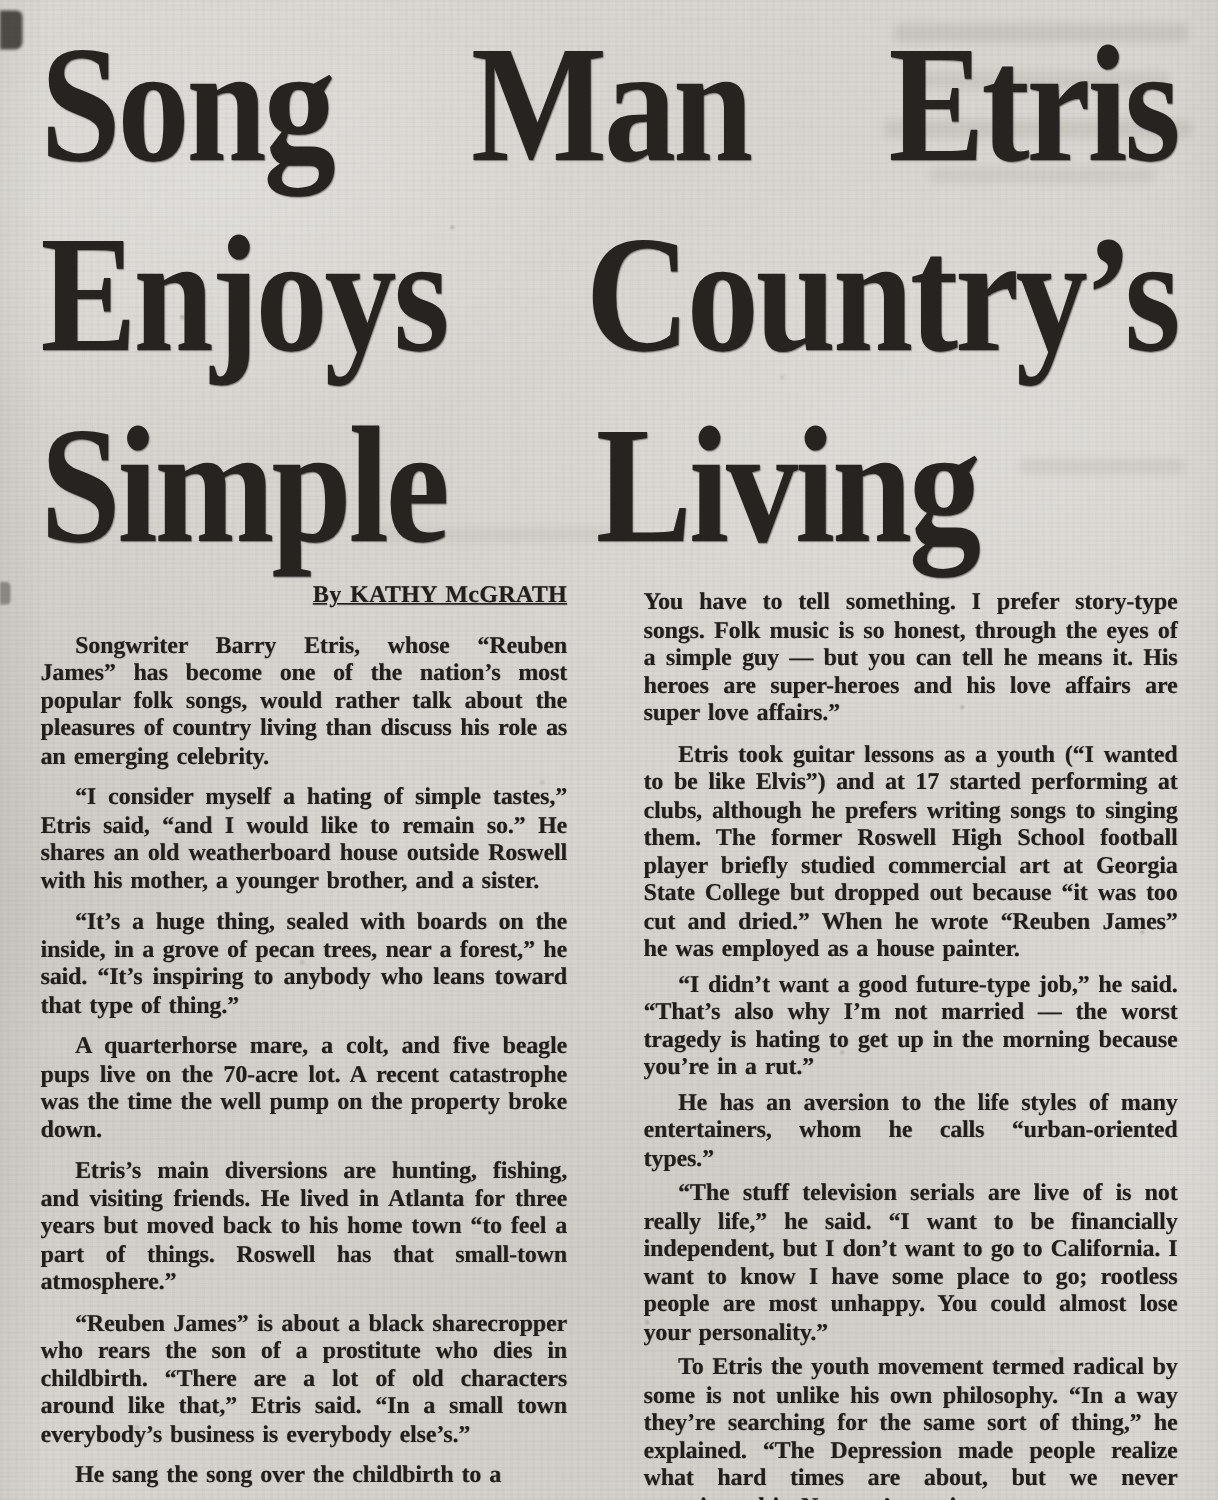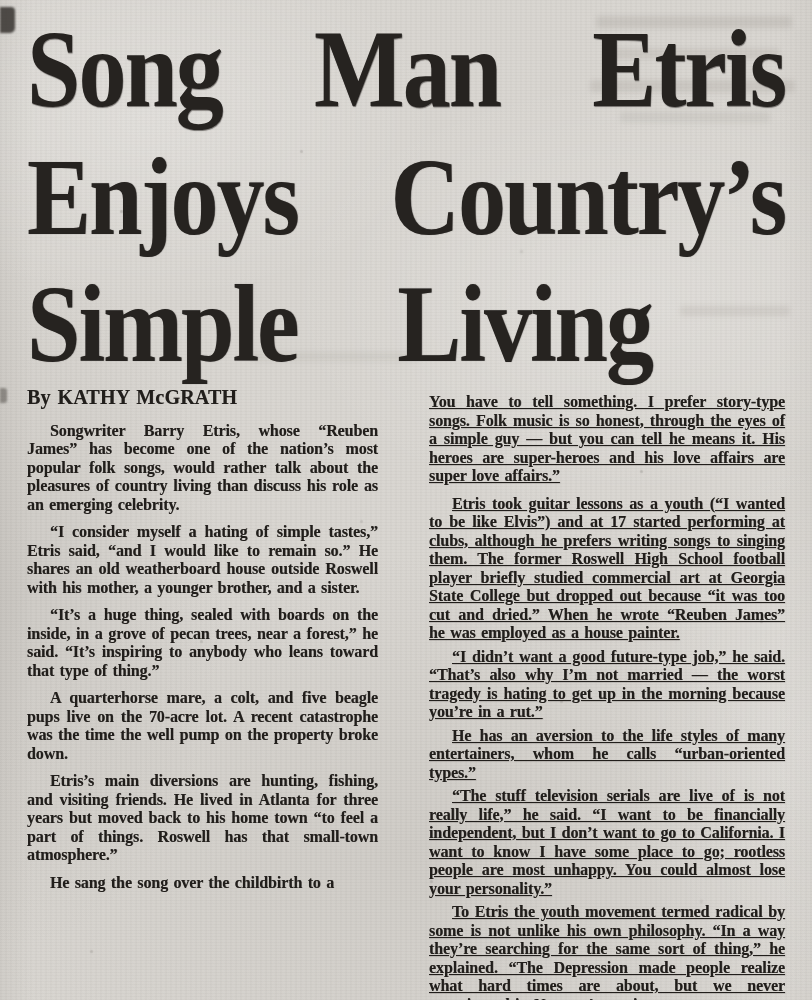--- a/index.html
+++ b/index.html
@@ -135,33 +135,34 @@
     text-align: justify;
     letter-spacing: -0.1px;
     word-spacing: 1.5px;
     text-shadow: 0.3px 0.3px 0.5px rgba(33,30,27,0.5);
   }
   .col-left  { width: 351px; }
   .col-gutter { width: 51px; flex: none; }
   .col-right { width: 356px; padding-top: 5px; }
 
   .byline {
-    text-align: left;
-    font-size: 20px;
+    text-align: right;
+    font-size: 16px;
     margin: 0 0 5px 0;
     letter-spacing: 0.2px;
+    text-decoration: underline;
   }
 
   .col p {
     margin: 0;
     text-indent: 23px;
   }
   .col-left p  { margin-top: 9px; }
   .col-left p:first-of-type { margin-top: 15px; }
-  .col-right p { margin-top: 5px; text-decoration: underline; }
+  .col-right p { margin-top: 5px; }
   .col-right p:first-child {
     margin-top: 0;
     text-indent: 0;
   }
   .col-right p:nth-child(2) { margin-top: 9px; }
 </style>
 </head>
 <body style="--paper: #d7d4cf; --ink: #211e1b;">
 
 <div class="paper-texture"></div>
@@ -185,20 +186,21 @@
 
   <div class="columns">
     <div class="col col-left">
       <div class="byline">By KATHY McGRATH</div>
       <div>
           <p>Songwriter Barry Etris, whose “Reuben James” has become one of the nation’s most popular folk songs, would rather talk about the pleasures of country living than discuss his role as an emerging celebrity.</p>
           <p>“I consider myself a hating of simple tastes,” Etris said, “and I would like to remain so.” He shares an old weatherboard house outside Roswell with his mother, a younger brother, and a sister.</p>
           <p>“It’s a huge thing, sealed with boards on the inside, in a grove of pecan trees, near a forest,” he said. “It’s inspiring to anybody who leans toward that type of thing.”</p>
           <p>A quarterhorse mare, a colt, and five beagle pups live on the 70-acre lot. A recent catastrophe was the time the well pump on the property broke down.</p>
           <p>Etris’s main diversions are hunting, fishing, and visiting friends. He lived in Atlanta for three years but moved back to his home town “to feel a part of things. Roswell has that small-town atmosphere.”</p>
+          <p>“Reuben James” is about a black sharecropper who rears the son of a prostitute who dies in childbirth. “There are a lot of old characters around like that,” Etris said. “In a small town everybody’s business is everybody else’s.”</p>
           <p>He sang the song over the childbirth to a</p>
         </div>
     </div>
     <div class="col-gutter"></div>
     <div class="col col-right">
         <p>You have to tell something. I prefer story-type songs. Folk music is so honest, through the eyes of a simple guy — but you can tell he means it. His heroes are super-heroes and his love affairs are super love affairs.”</p>
         <p>Etris took guitar lessons as a youth (“I wanted to be like Elvis”) and at 17 started performing at clubs, although he prefers writing songs to singing them. The former Roswell High School football player briefly studied commercial art at Georgia State College but dropped out because “it was too cut and dried.” When he wrote “Reuben James” he was employed as a house painter.</p>
         <p>“I didn’t want a good future-type job,” he said. “That’s also why I’m not married — the worst tragedy is hating to get up in the morning because you’re in a rut.”</p>
         <p>He has an aversion to the life styles of many entertainers, whom he calls “urban-oriented types.”</p>
         <p>“The stuff television serials are live of is not really life,” he said. “I want to be financially independent, but I don’t want to go to California. I want to know I have some place to go; rootless people are most unhappy. You could almost lose your personality.”</p>

